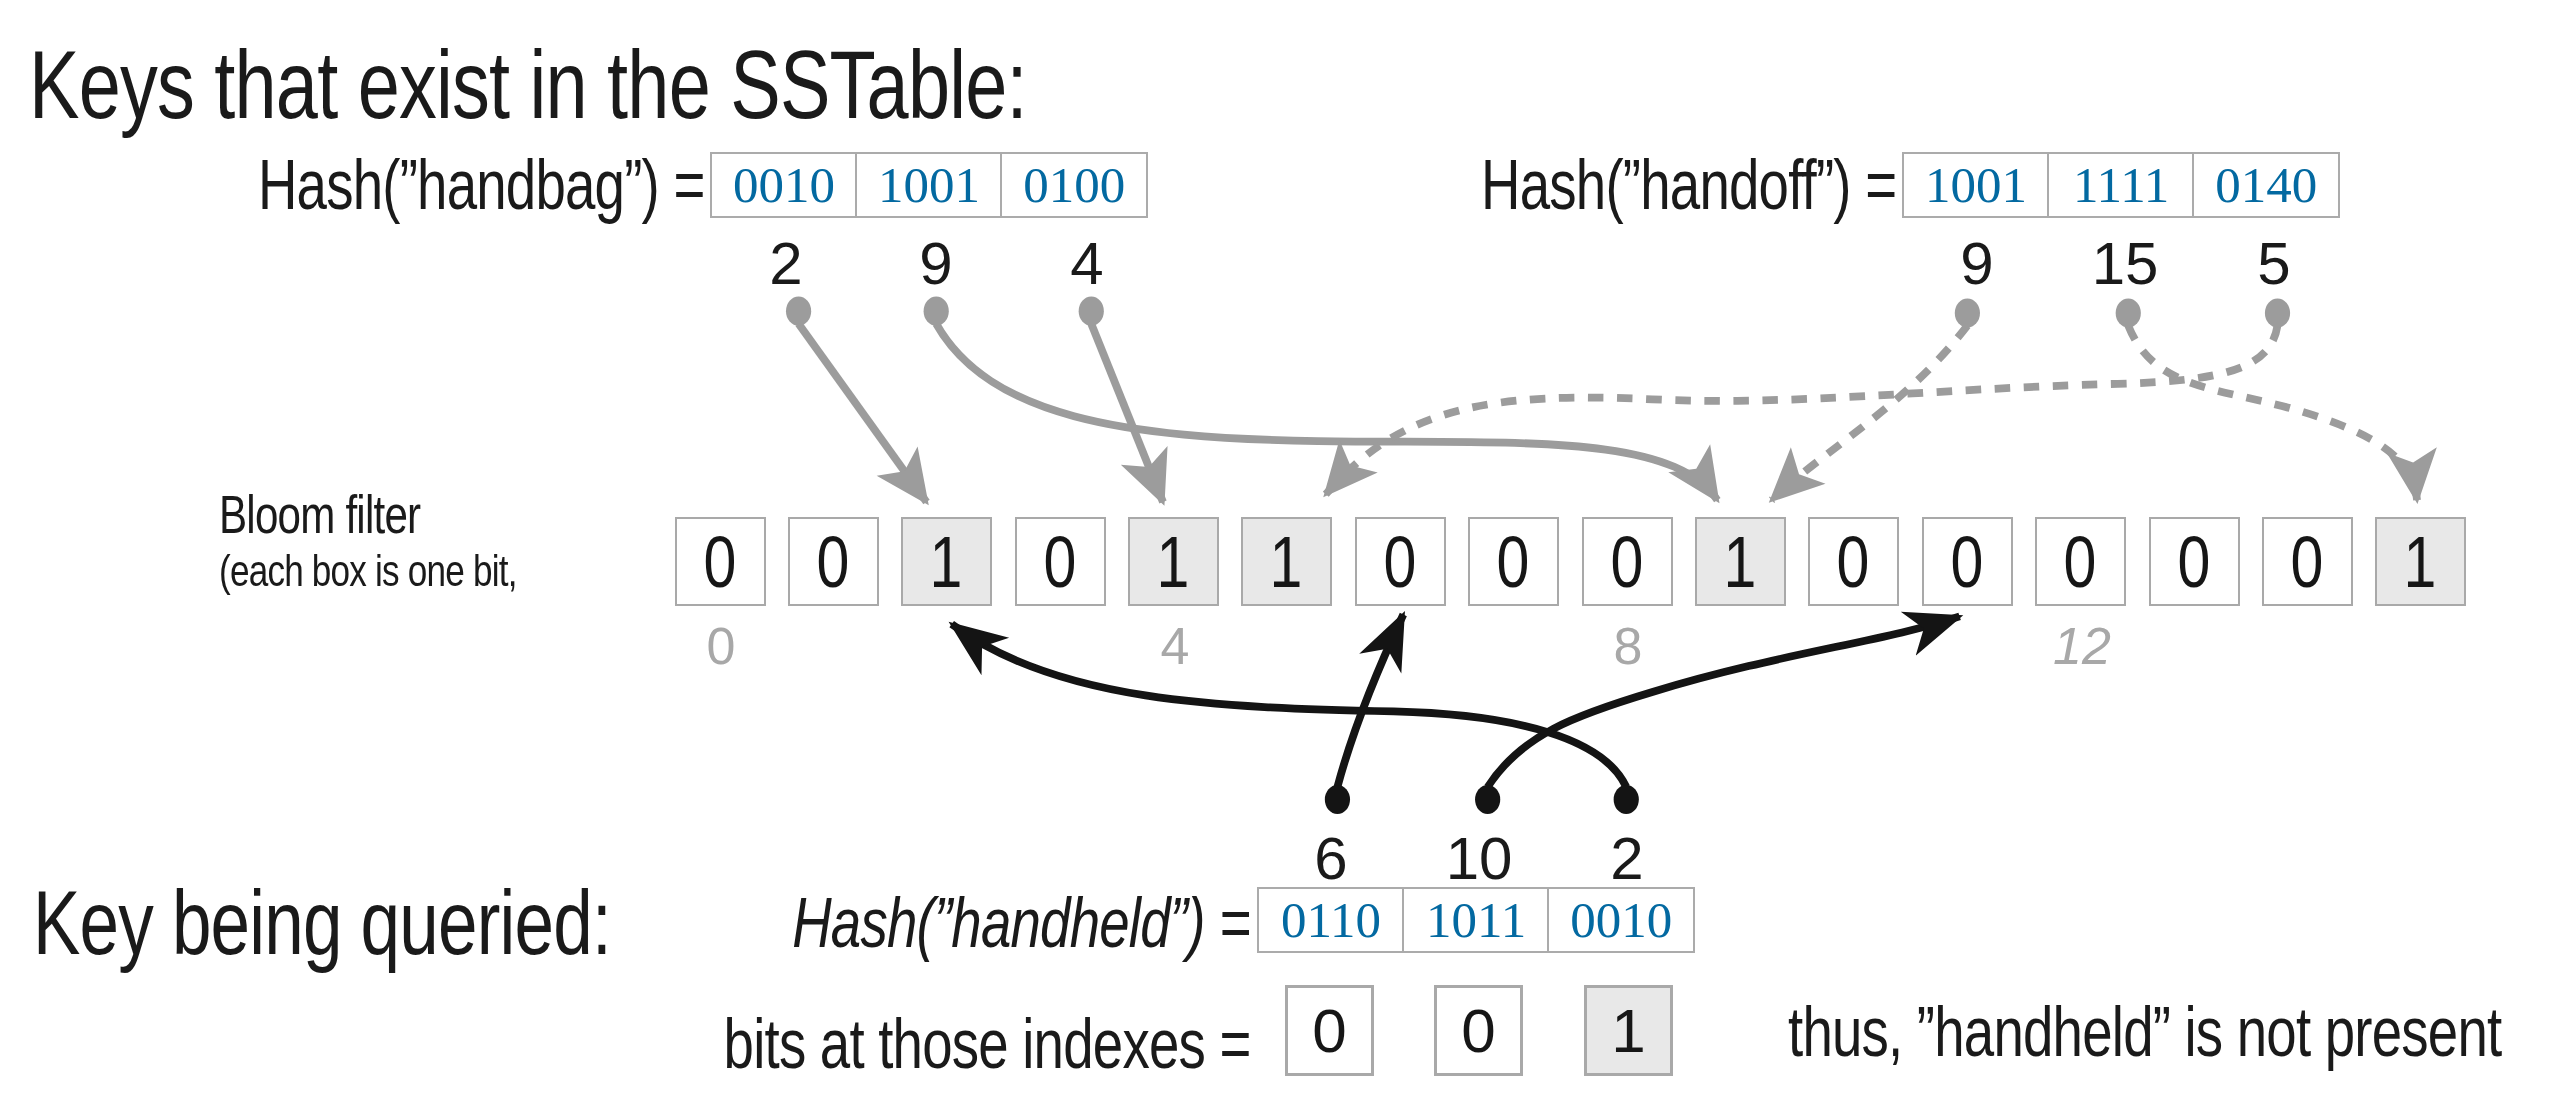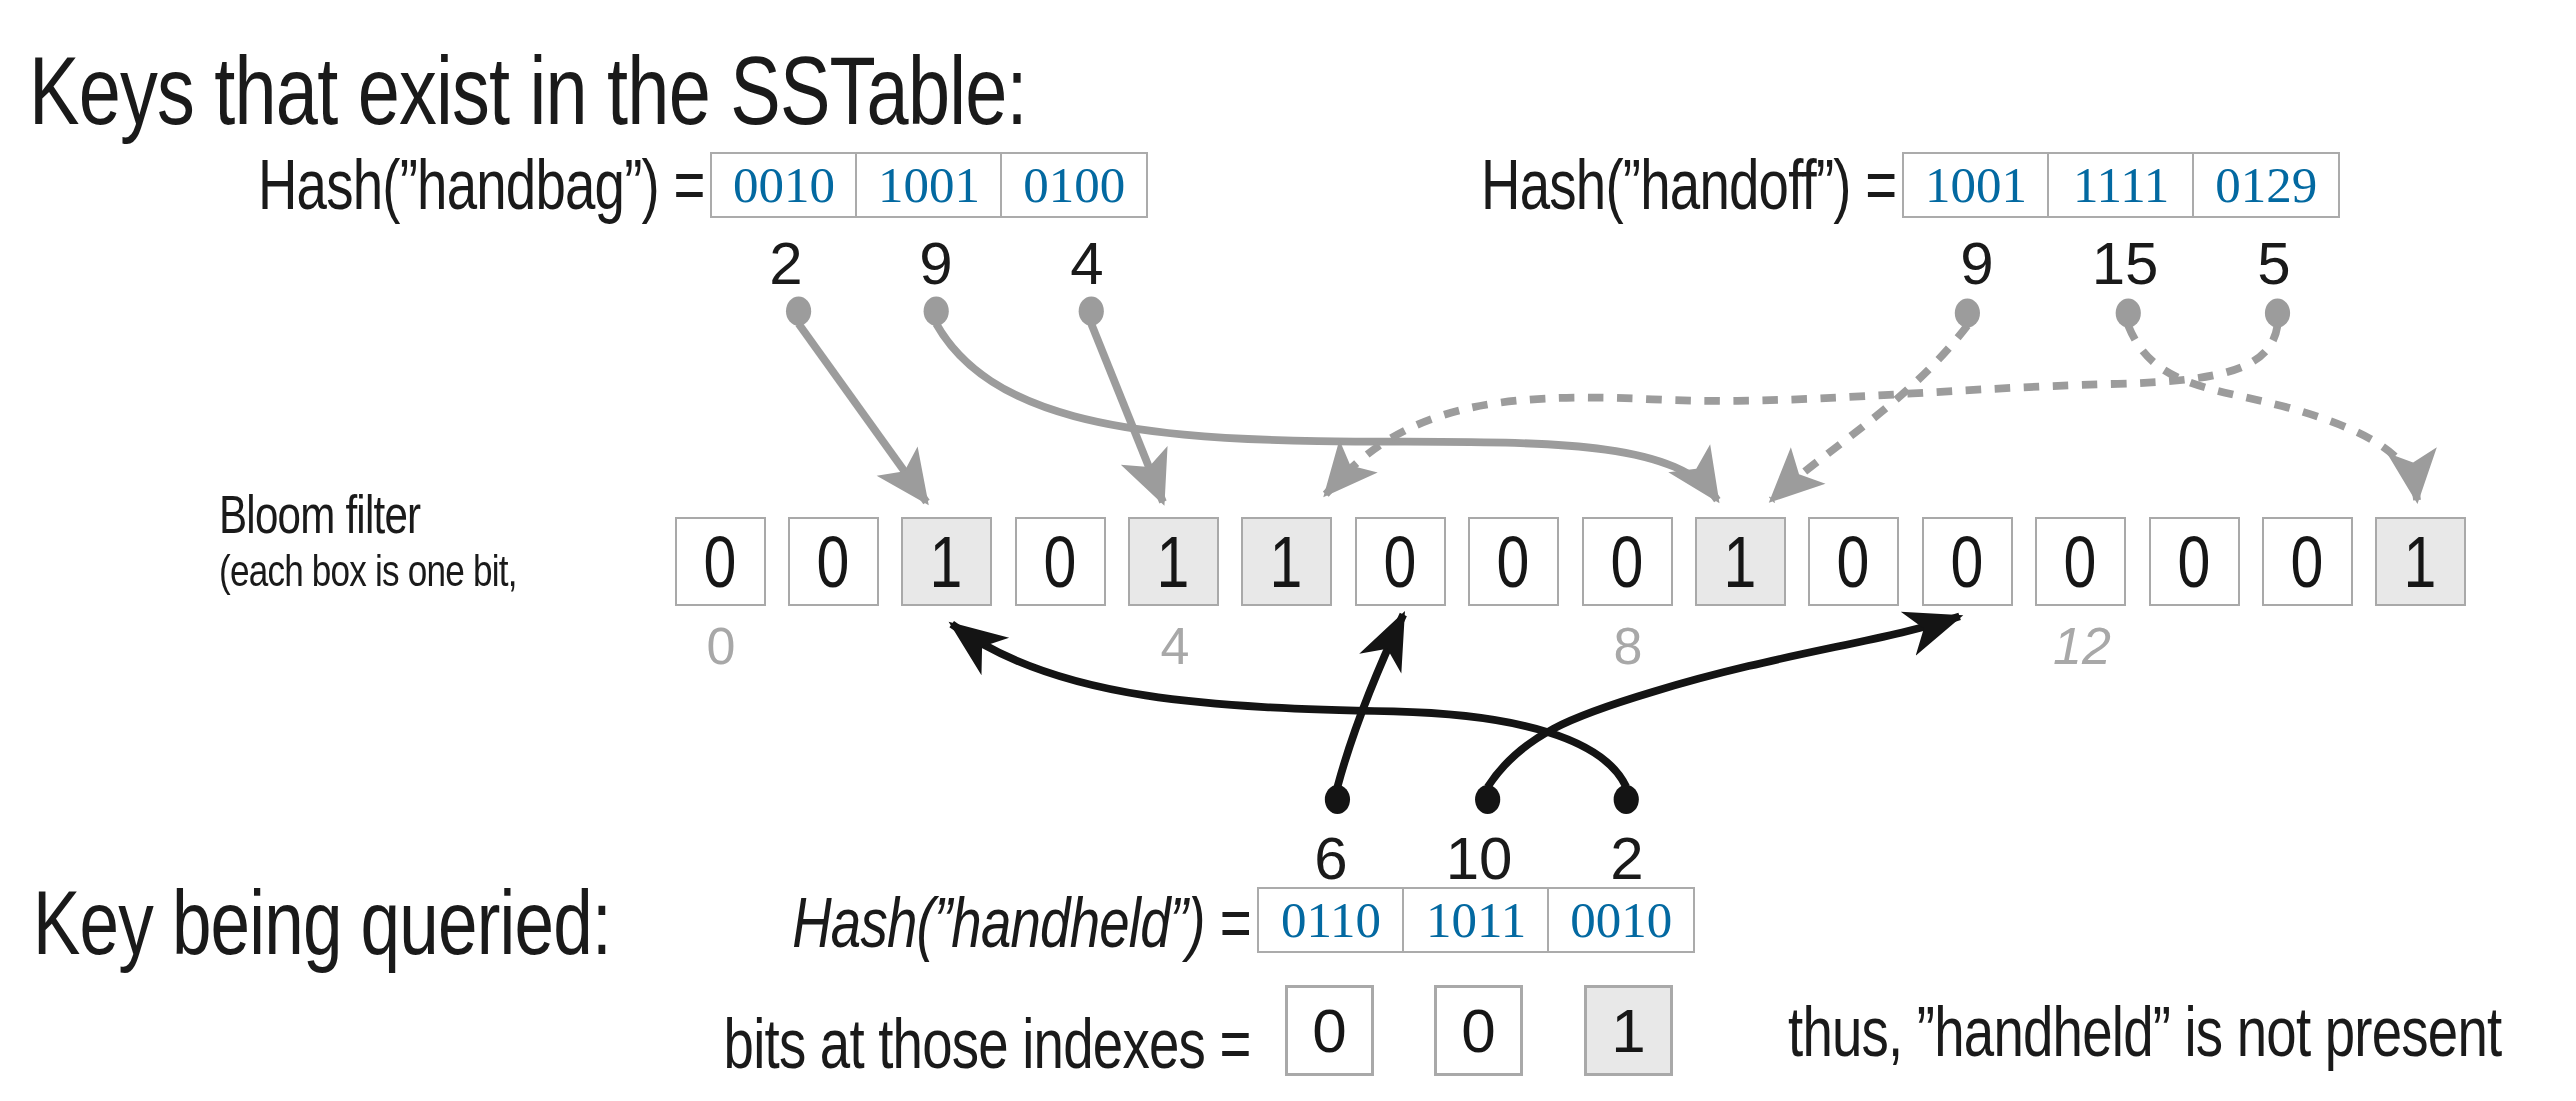--- a/index.html
+++ b/index.html
@@ -52,21 +52,21 @@
   svg#arrows{position:absolute;left:0;top:0;pointer-events:none;}
   .ar-gray{stroke:#9c9c9c;stroke-width:8;fill:none;}
   .ar-dash{stroke:#9c9c9c;stroke-width:8;fill:none;stroke-dasharray:16 14;}
   .ar-black{stroke:#141414;stroke-width:8;fill:none;}
 </style>
 </head>
 <body>
 
 <div id="canvas">
 
-  <div class="abs" style="left:29px;top:35px;">
+  <div class="abs" style="left:29px;top:29px;">
     <span class="title cond">Keys that exist in the SSTable:</span>
   </div>
 
   <div class="abs vcenter rjust" style="left:0;top:150px;width:704px;height:70px;">
     <span class="hash-label cond-r">Hash(”handbag”) =</span>
   </div>
   <div class="abs nib-group" style="left:710px;top:152px;" id="handbag-nibbles">
       <div class="nib-cell">0010</div>
       <div class="nib-cell">1001</div>
       <div class="nib-cell">0100</div>
@@ -76,21 +76,21 @@
       <span class="num" style="left: 936px;">9</span>
       <span class="num" style="left: 1087px;">4</span>
     </div>
 
   <div class="abs vcenter rjust" style="left:0;top:150px;width:1896px;height:70px;">
     <span class="hash-label cond-r">Hash(”handoff”) =</span>
   </div>
   <div class="abs nib-group" style="left:1902px;top:152px;" id="handoff-nibbles">
       <div class="nib-cell">1001</div>
       <div class="nib-cell">1111</div>
-      <div class="nib-cell">0129</div>
+      <div class="nib-cell">0140</div>
     </div>
   <div class="abs" style="left:0;top:229px;height:60px;width:2576px;" id="handoff-indexes">
       <span class="num" style="left: 1977px;">9</span>
       <span class="num" style="left: 2125px;">15</span>
       <span class="num" style="left: 2274px;">5</span>
     </div>
 
   <div class="abs" style="left:219px;top:483px;">
     <span class="bloom-title cond">Bloom filter</span>
   </div>

